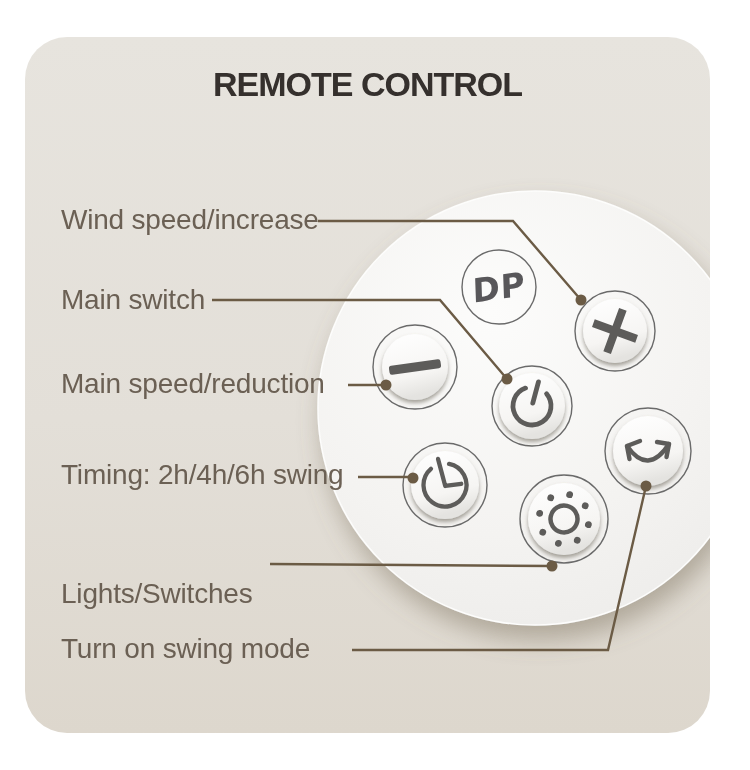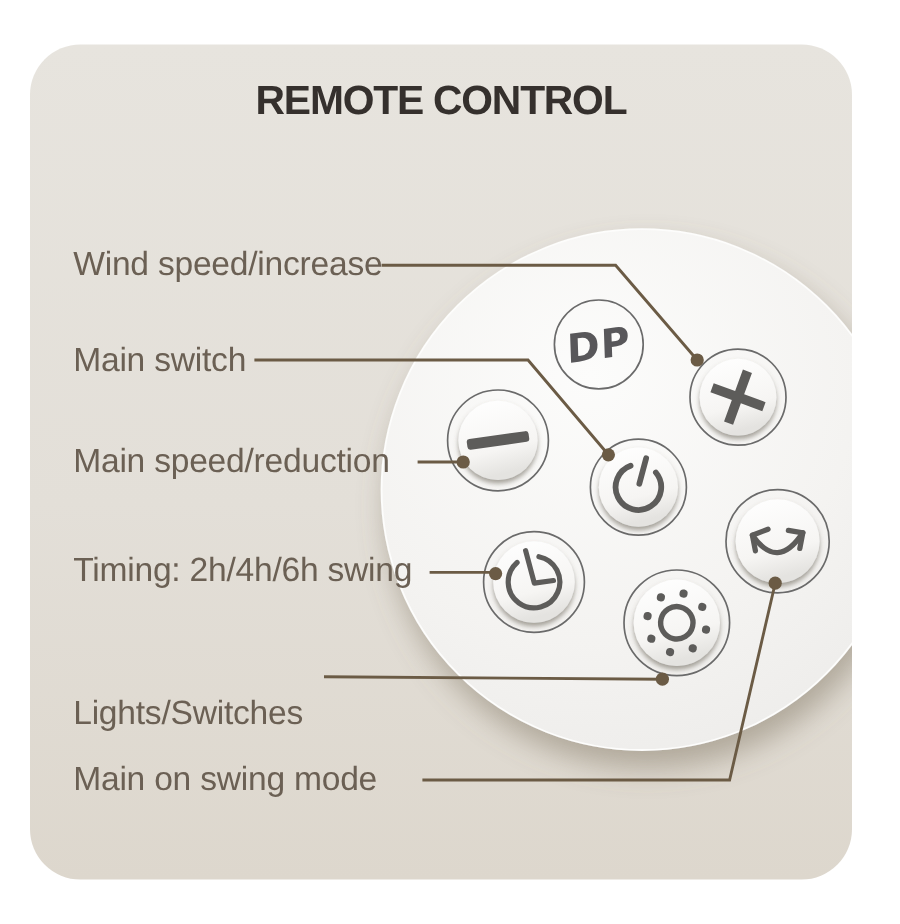--- a/index.html
+++ b/index.html
@@ -162,14 +162,14 @@
 
   <div class="title">
     <div>REMOTE CONTROL</div>
   </div>
 
   <div class="fn-label lbl-2">Main switch</div>
   <div class="fn-label lbl-1">Wind speed/increase</div>
   <div class="fn-label lbl-3">Main speed/reduction</div>
   <div class="fn-label lbl-4">Timing: 2h/4h/6h swing</div>
   <div class="fn-label lbl-5">Lights/Switches</div>
-  <div class="fn-label lbl-6">Main on swing mode</div>
+  <div class="fn-label lbl-6">Turn on swing mode</div>
 </div>
 
 </body></html>

